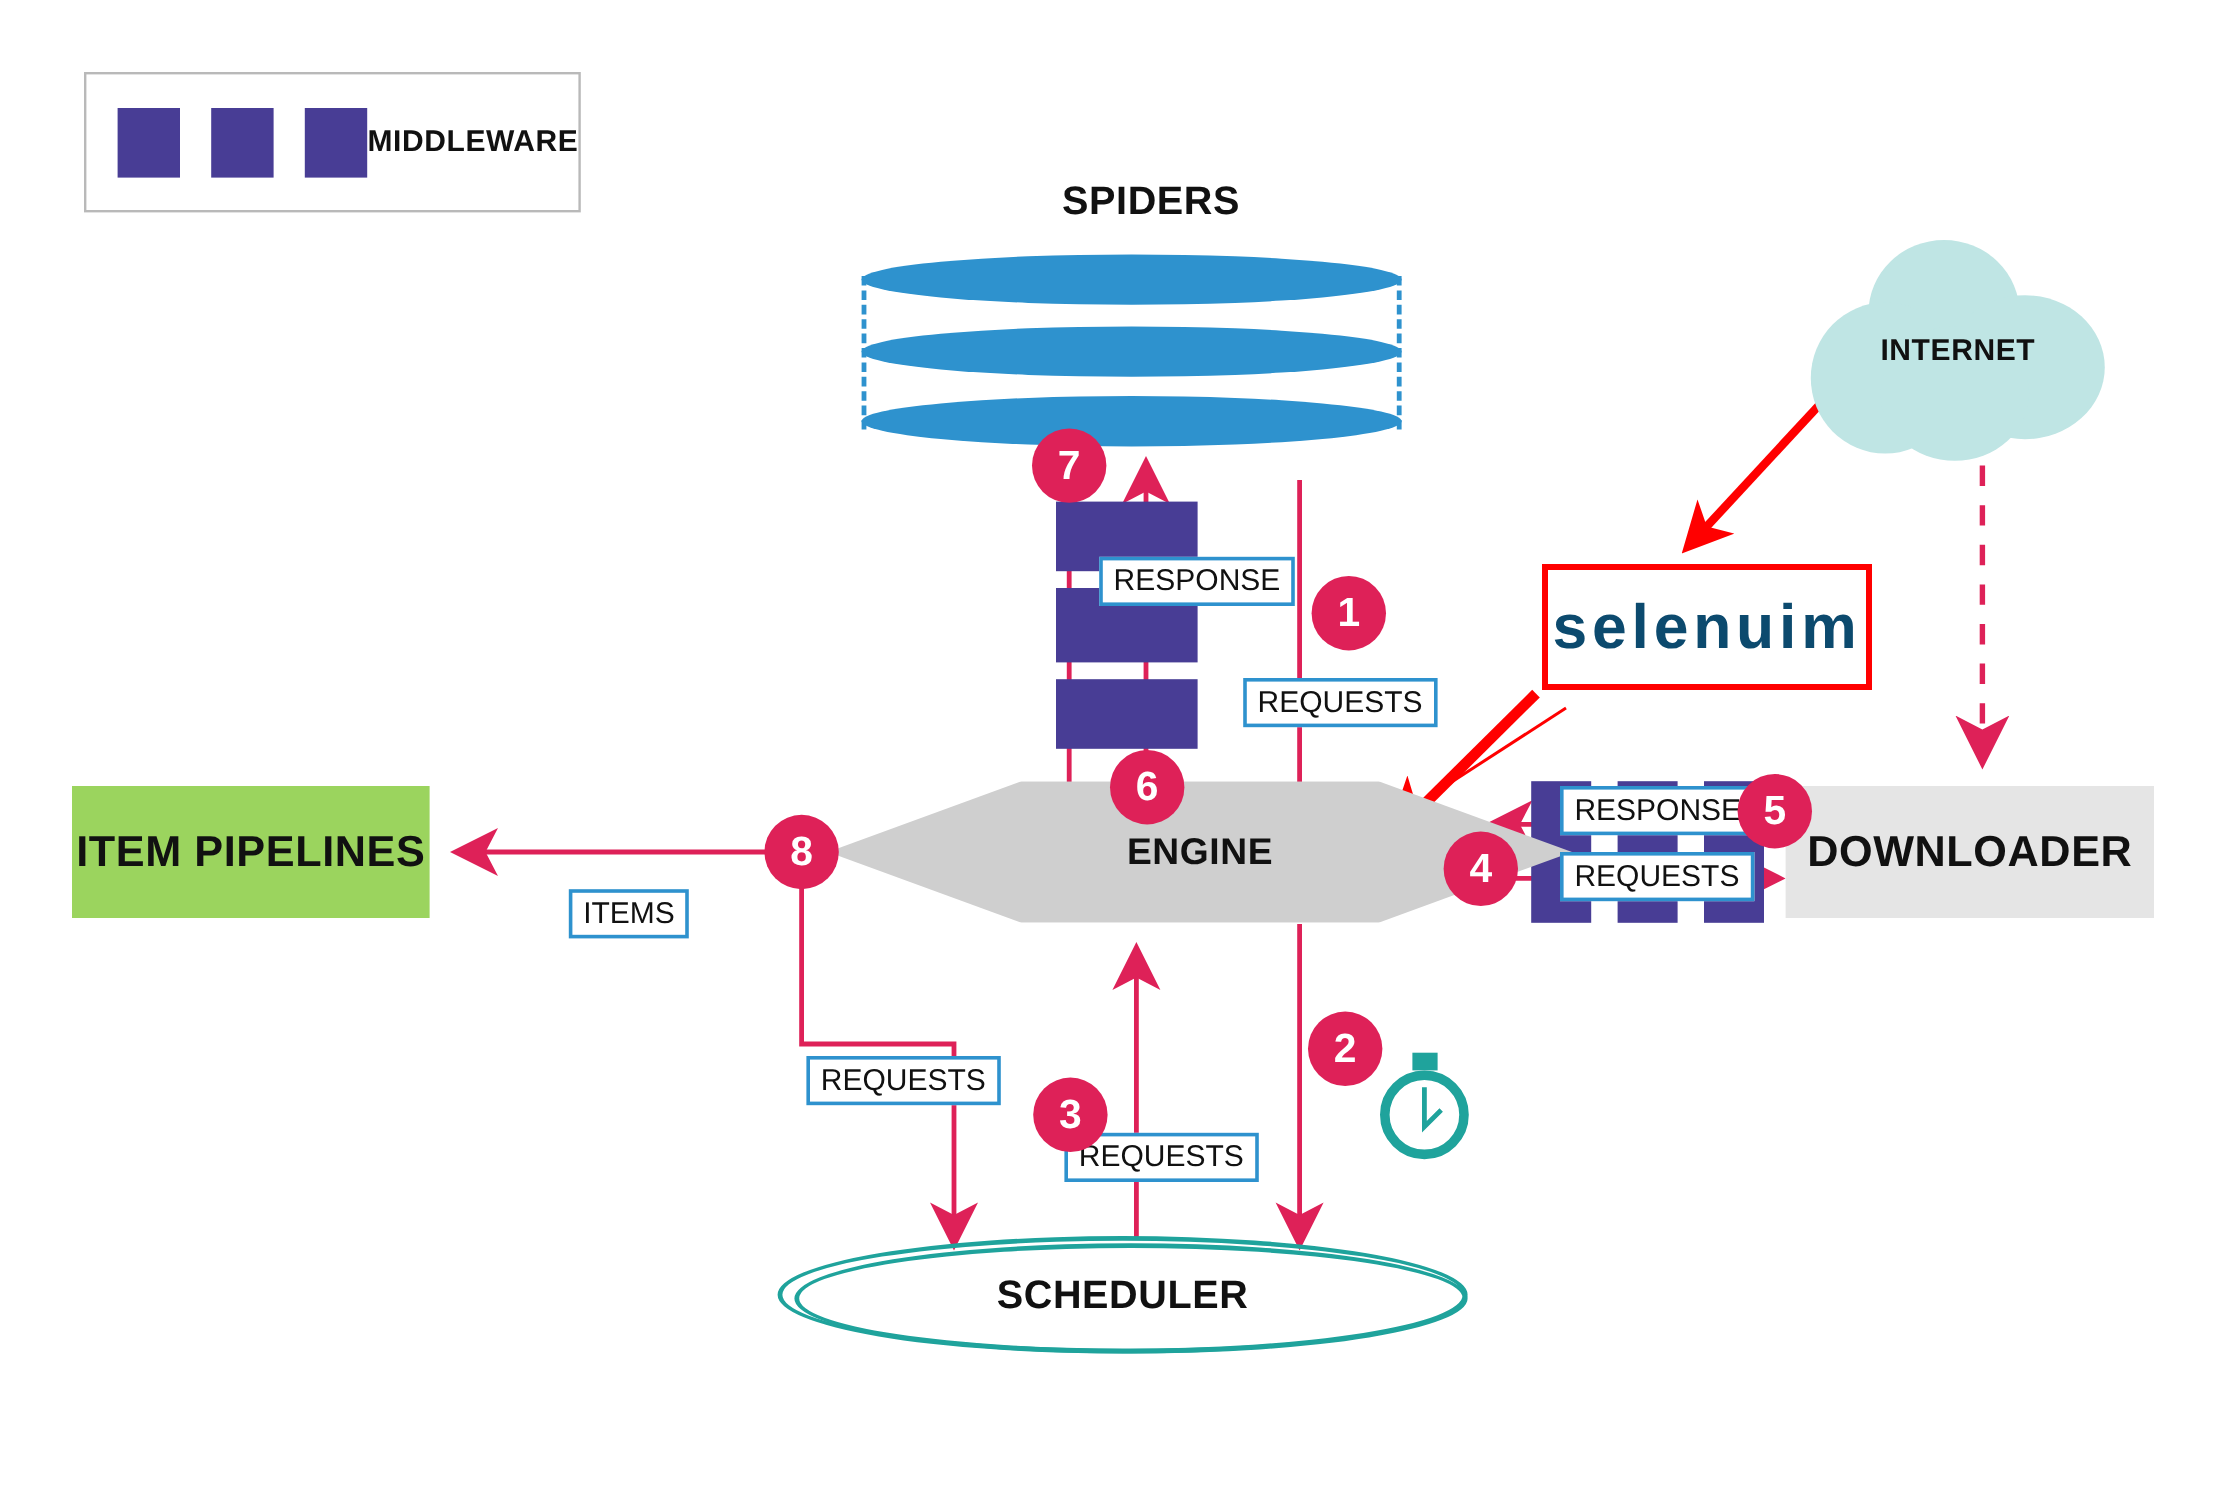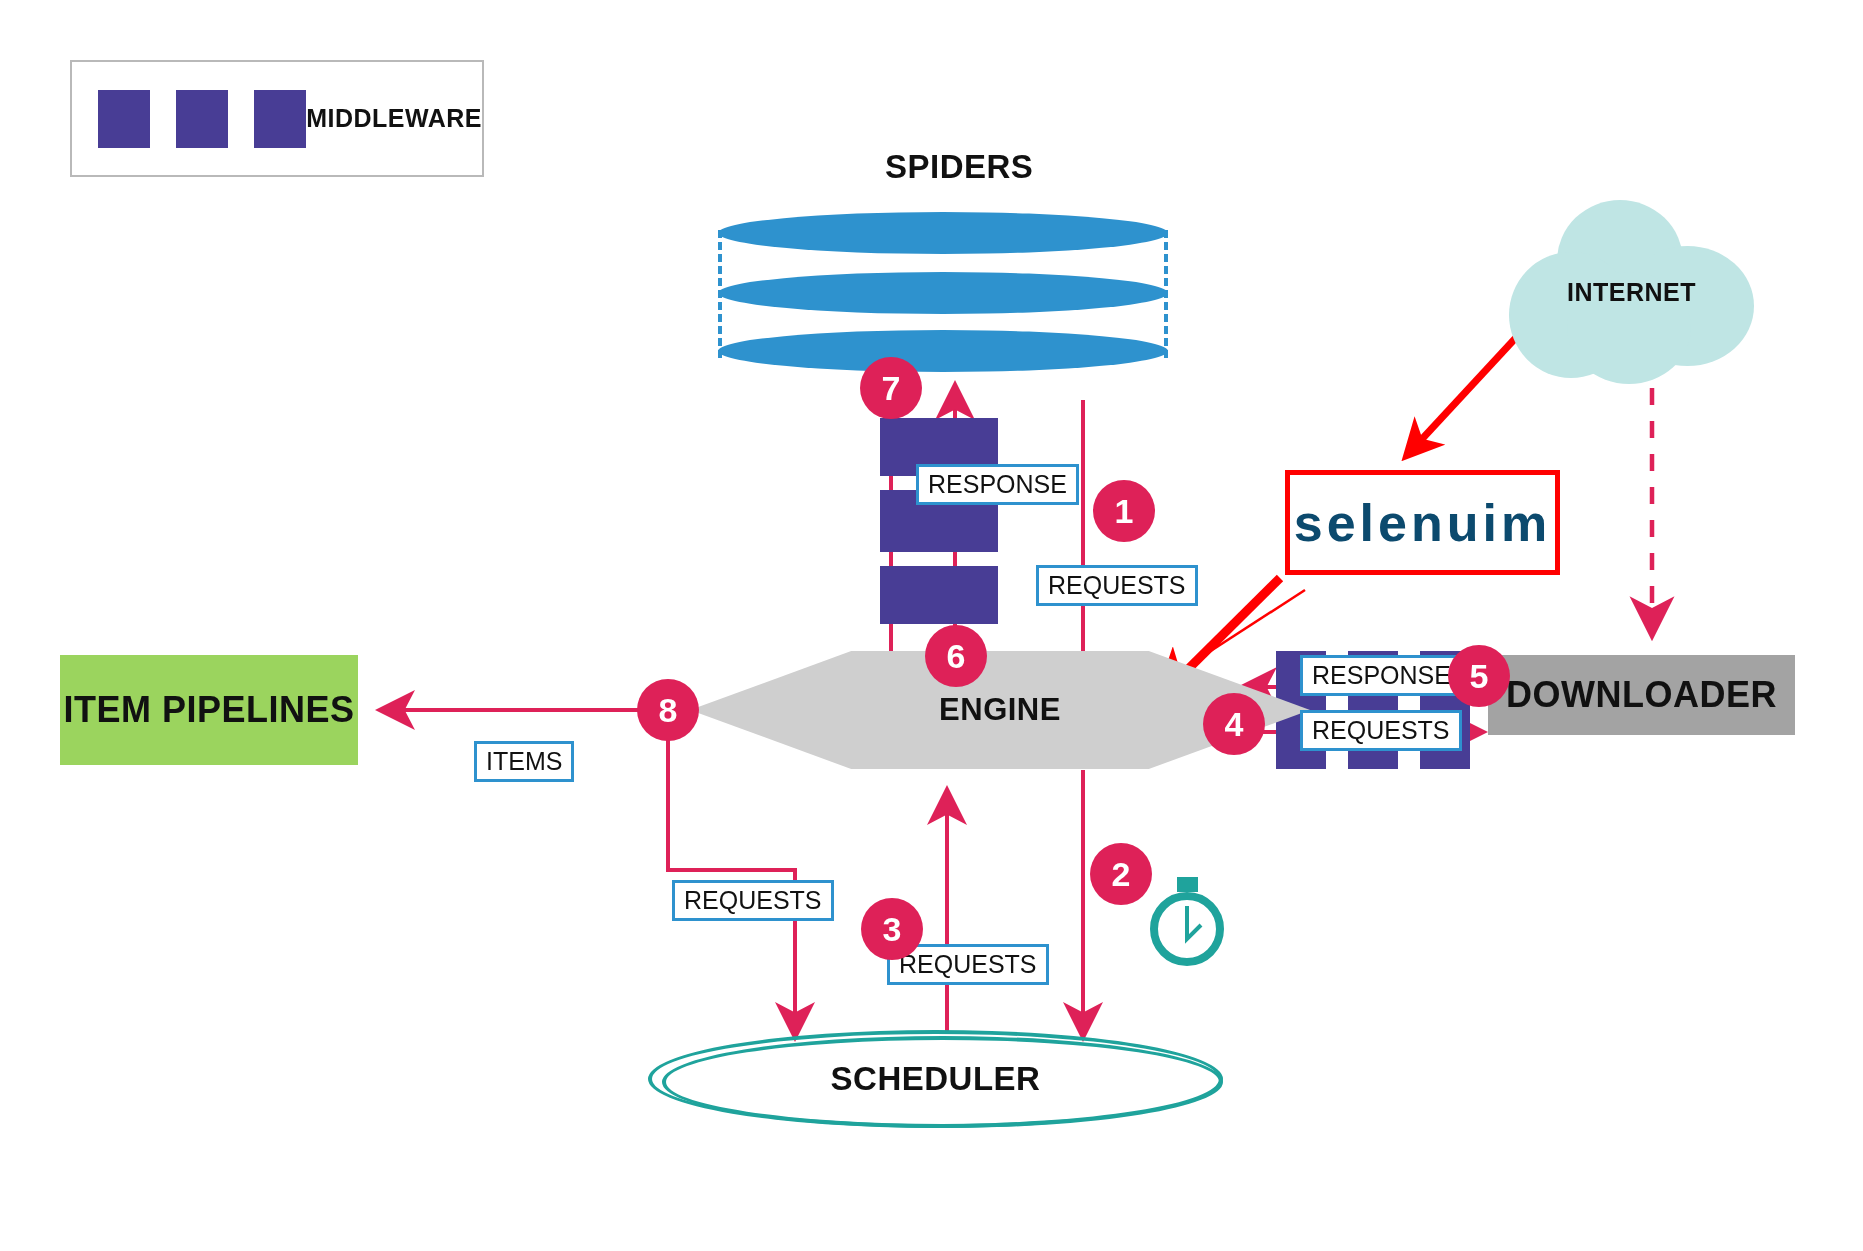--- a/index.html
+++ b/index.html
@@ -37,21 +37,21 @@
   #engine{left:690px;top:651px;width:620px;height:118px;}
   #engine .dia{position:absolute;inset:0;background:#CFCFCF;
      clip-path:polygon(0% 50%,26% 0%,74% 0%,100% 50%,74% 100%,26% 100%);}
   #engine .txt{position:absolute;inset:0;display:flex;align-items:center;justify-content:center;
      font-size:31px;font-weight:700;color:#111;letter-spacing:.5px;}
 
   
   .node{display:flex;align-items:center;justify-content:center;font-size:36px;font-weight:700;
         color:#111;letter-spacing:.5px;}
   #item-pipelines{left:60px;top:655px;width:298px;height:110px;background:#9BD45E;}
-  #downloader{left:1488px;top:655px;width:307px;height:80px;background:#a3a3a3;}
+  #downloader{left:1488px;top:655px;width:307px;height:110px;background:#e5e5e5;}
 
   
   #scheduler{left:648px;top:1030px;width:575px;height:98px;}
   #scheduler .ring{position:absolute;border:4px solid #1FA39C;border-radius:50%;}
   #scheduler .r1{left:0;top:0;width:567px;height:90px;}
   #scheduler .r2{left:14px;top:6px;width:553px;height:84px;}
   #scheduler .txt{position:absolute;inset:0;display:flex;align-items:center;justify-content:center;
      font-size:33px;font-weight:700;color:#111;letter-spacing:.5px;}
 
   

